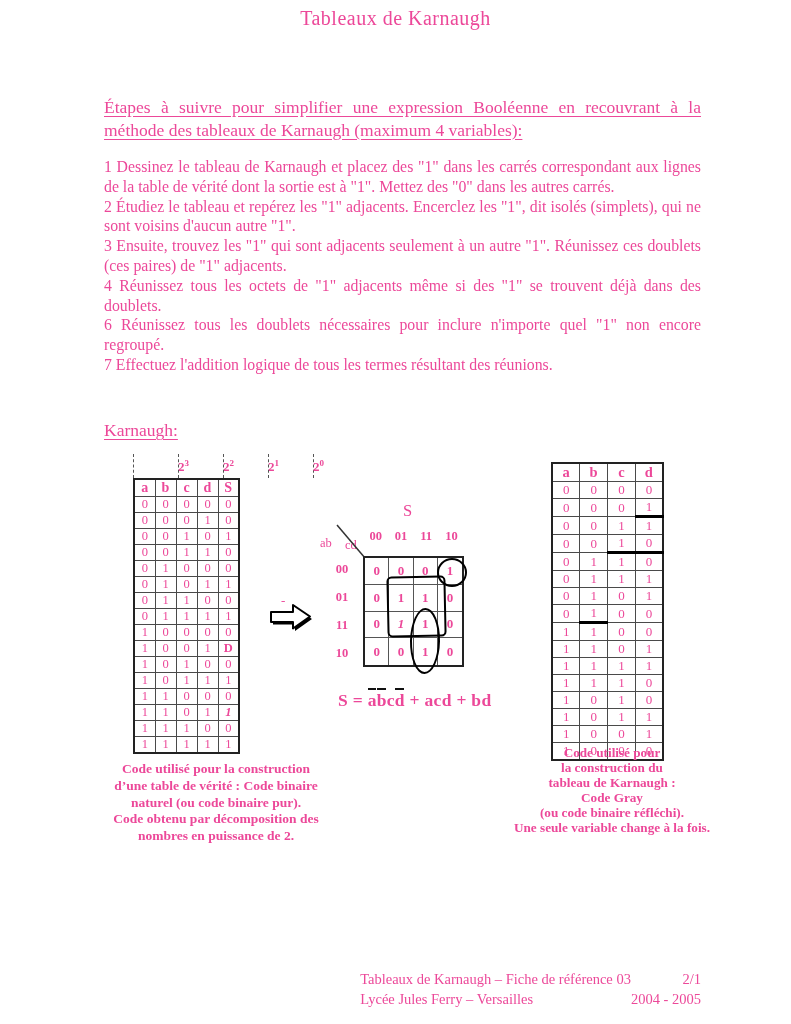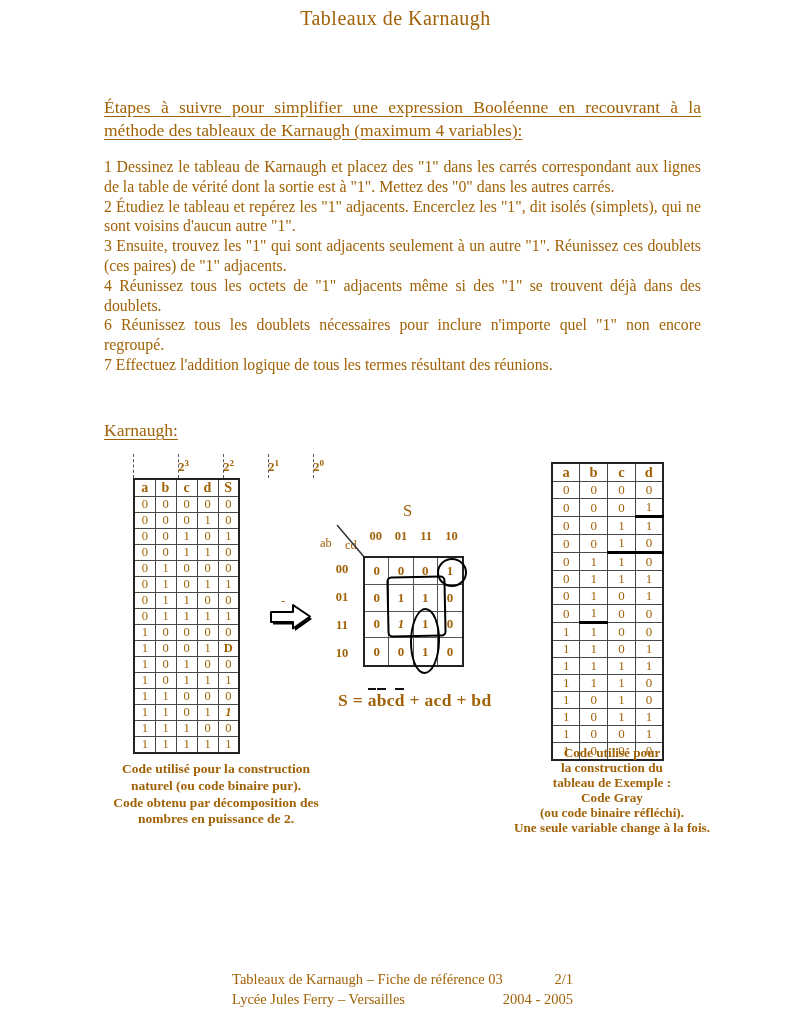--- a/index.html
+++ b/index.html
@@ -1,17 +1,17 @@
 <!DOCTYPE html>
 <html><head>
 <meta charset="utf-8">
 <style>
   html,body{margin:0;padding:0;background:#ffffff;}
   .page{position:relative;width:791px;height:1024px;background:#ffffff;
-        font-family:"Liberation Serif", serif;color:#a16207;overflow:hidden;}
+        font-family:"Liberation Serif", serif;color:#ec4899;overflow:hidden;}
 
   .doc-title{position:absolute;top:7px;left:0;width:791px;text-align:center;
              font-size:20px;letter-spacing:0.5px;}
 
   .heading{position:absolute;left:104px;top:96px;width:597px;
            font-size:17.5px;line-height:22.5px;}
   .heading .l1{display:block;text-align:justify;text-align-last:justify;
                text-decoration:underline;text-underline-offset:3px;}
   .heading .l2{display:block;text-decoration:underline;text-underline-offset:3px;}
 
@@ -83,21 +83,21 @@
   .gt th{height:17px;font-size:14.5px;font-weight:700;}
   .gt td{height:15.9px;font-size:13px;}
   .gt td.ul{border-bottom:3px solid #000;}
 
   .caption-left{position:absolute;left:85px;top:761px;width:262px;text-align:center;
                 font-weight:700;font-size:13.5px;line-height:16.8px;}
   .caption-right{position:absolute;left:479px;top:746px;width:266px;text-align:center;
                  font-weight:700;font-size:13.2px;line-height:14.9px;}
 
   .footer{position:absolute;left:104px;top:970px;width:597px;display:flex;
-          justify-content:center;font-size:14.5px;line-height:19.5px;}
+          justify-content:flex-end;font-size:14.5px;line-height:19.5px;}
   .footer .fright{text-align:right;}
 </style>
 </head>
 <body>
 
 <div class="page">
 
   <div class="doc-title">Tableaux de Karnaugh</div>
 
   <div class="heading">
@@ -400,28 +400,29 @@
           <td>1</td>
           <td>0</td>
           <td>0</td>
           <td>0</td>
         </tr>
       </tbody>
   </table>
 
   <div class="caption-left" id="caption-left">
       <div>Code utilisé pour la construction</div>
+      <div>d’une table de vérité : Code binaire</div>
       <div>naturel (ou code binaire pur).</div>
       <div>Code obtenu par décomposition des</div>
       <div>nombres en puissance de 2.</div>
     </div>
   <div class="caption-right" id="caption-right">
       <div>Code utilisé pour</div>
       <div>la construction du</div>
-      <div>tableau de Exemple :</div>
+      <div>tableau de Karnaugh :</div>
       <div>Code Gray</div>
       <div>(ou code binaire réfléchi).</div>
       <div>Une seule variable change à la fois.</div>
     </div>
 
   <div class="footer">
     <div class="fleft">
       <div>Tableaux de Karnaugh – Fiche de référence 03</div>
       <div>Lycée Jules Ferry – Versailles</div>
     </div>

